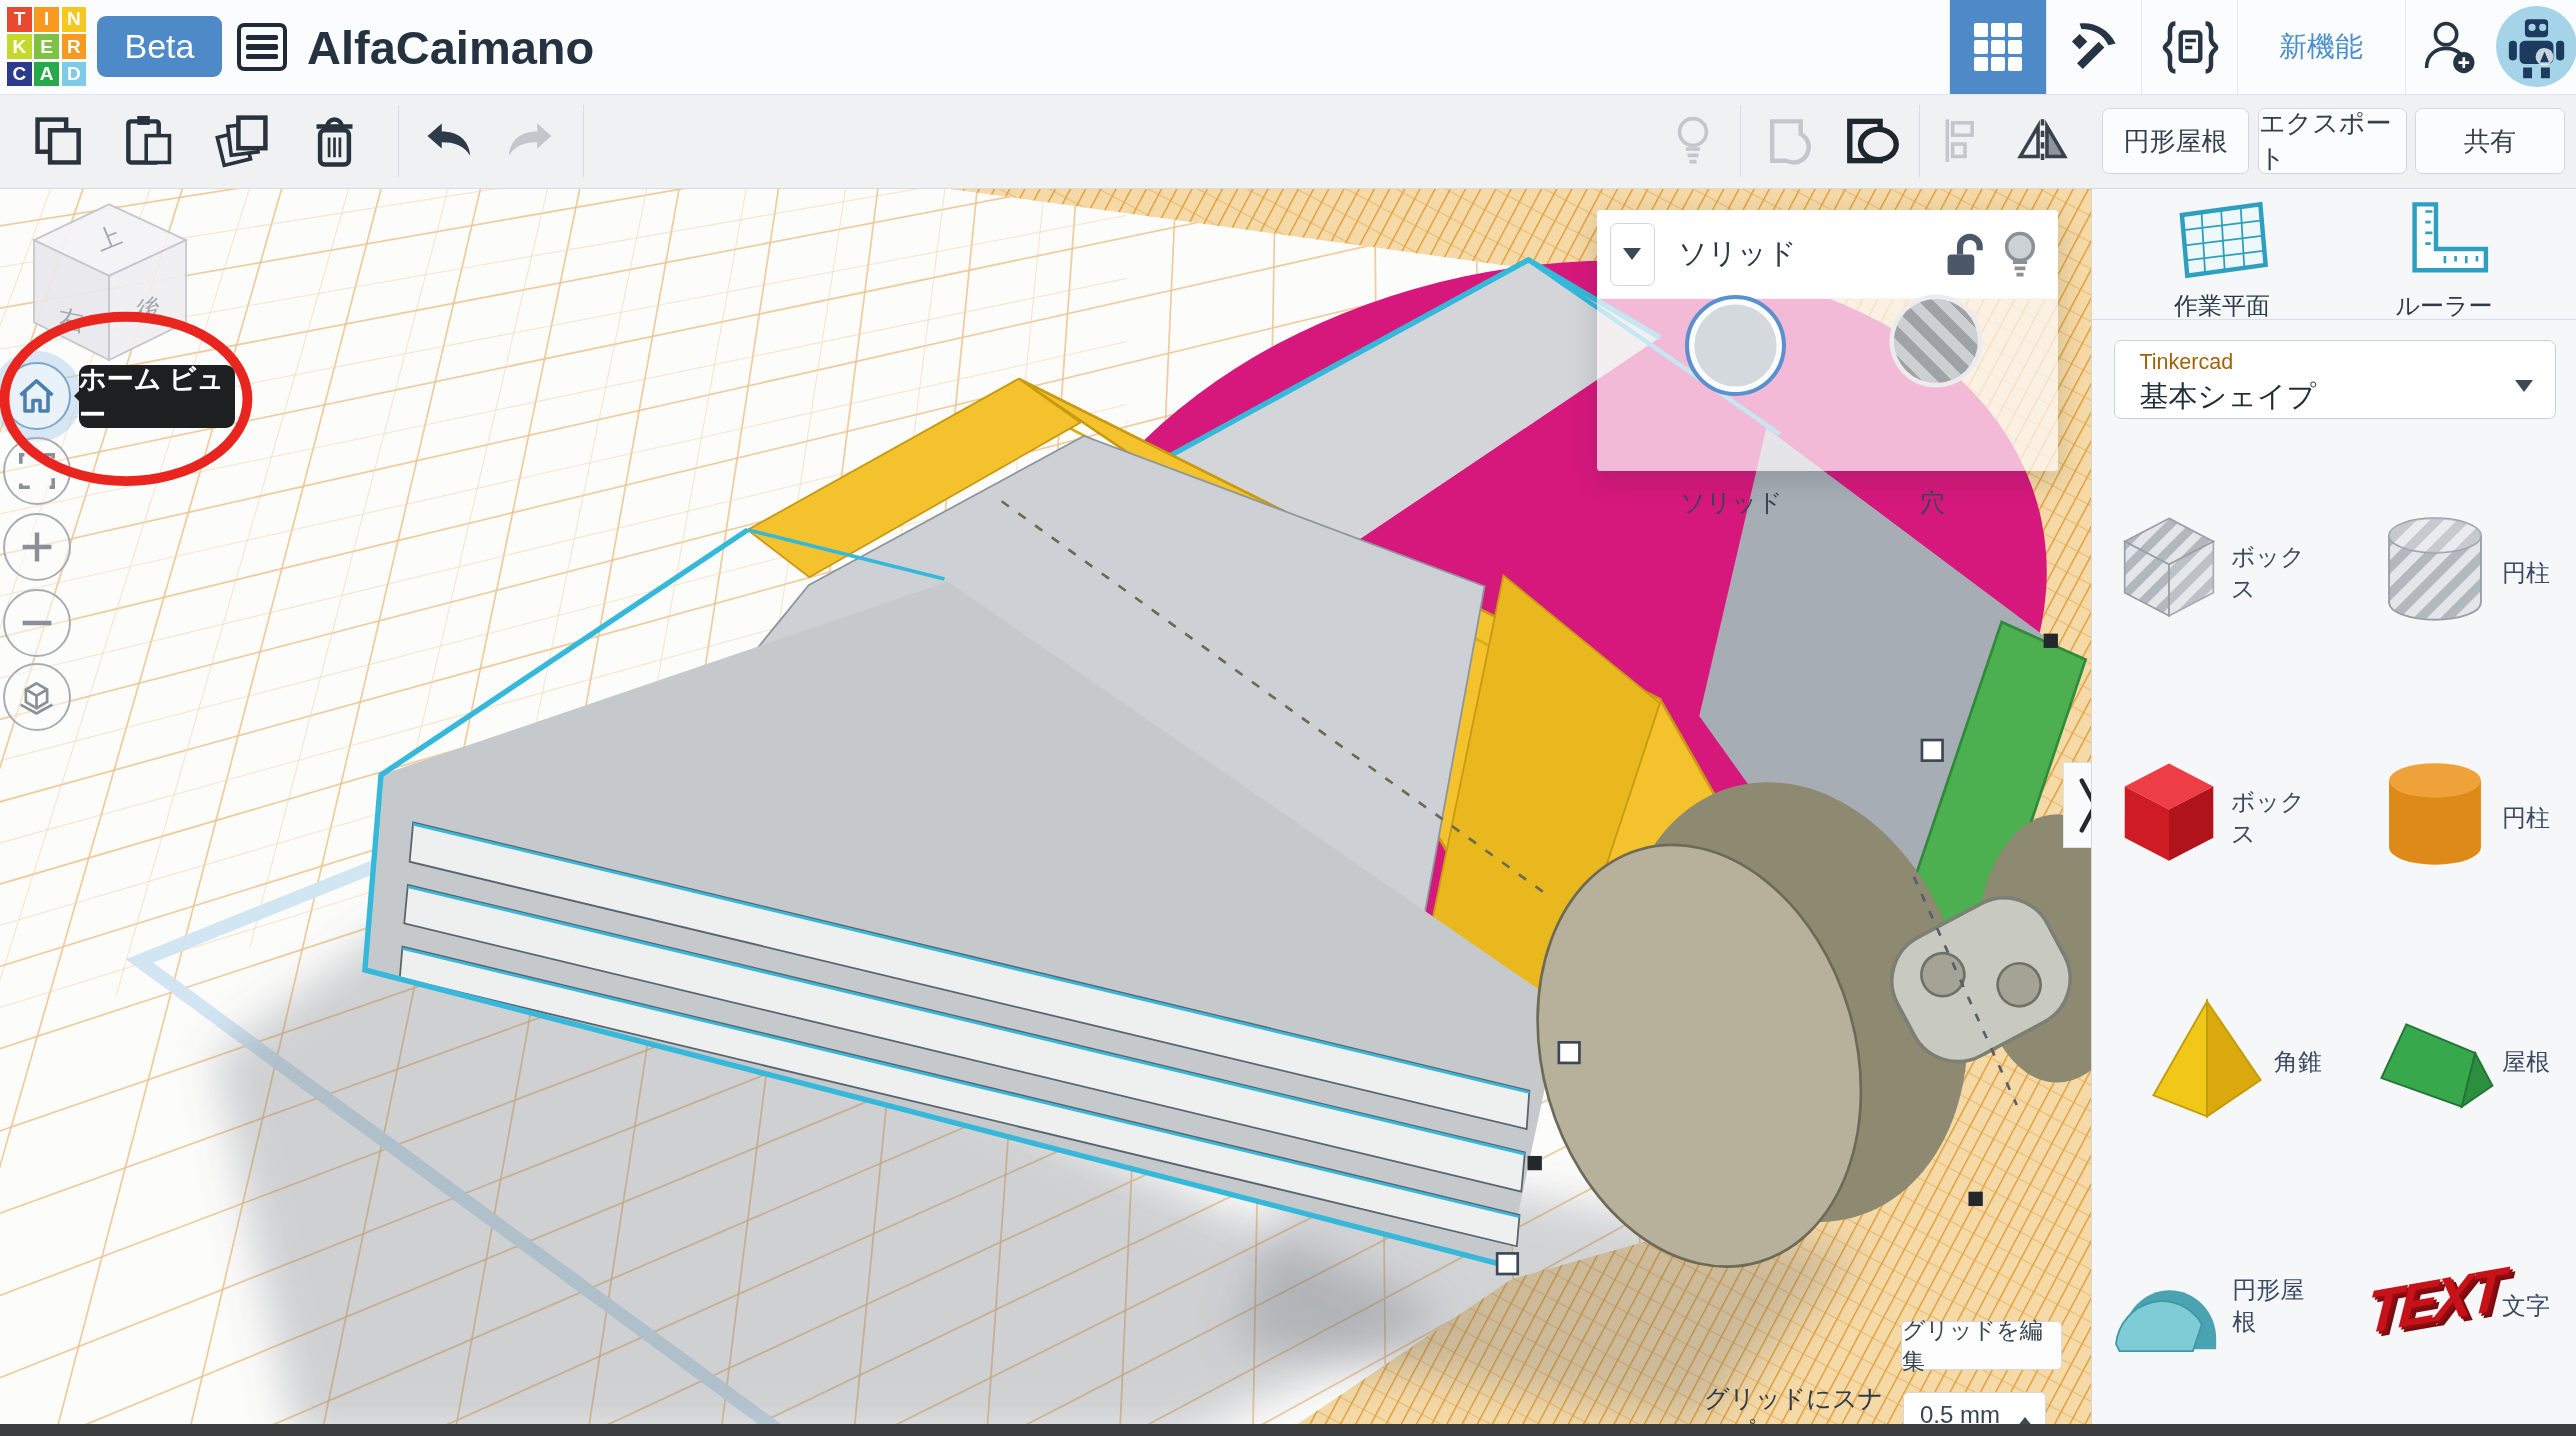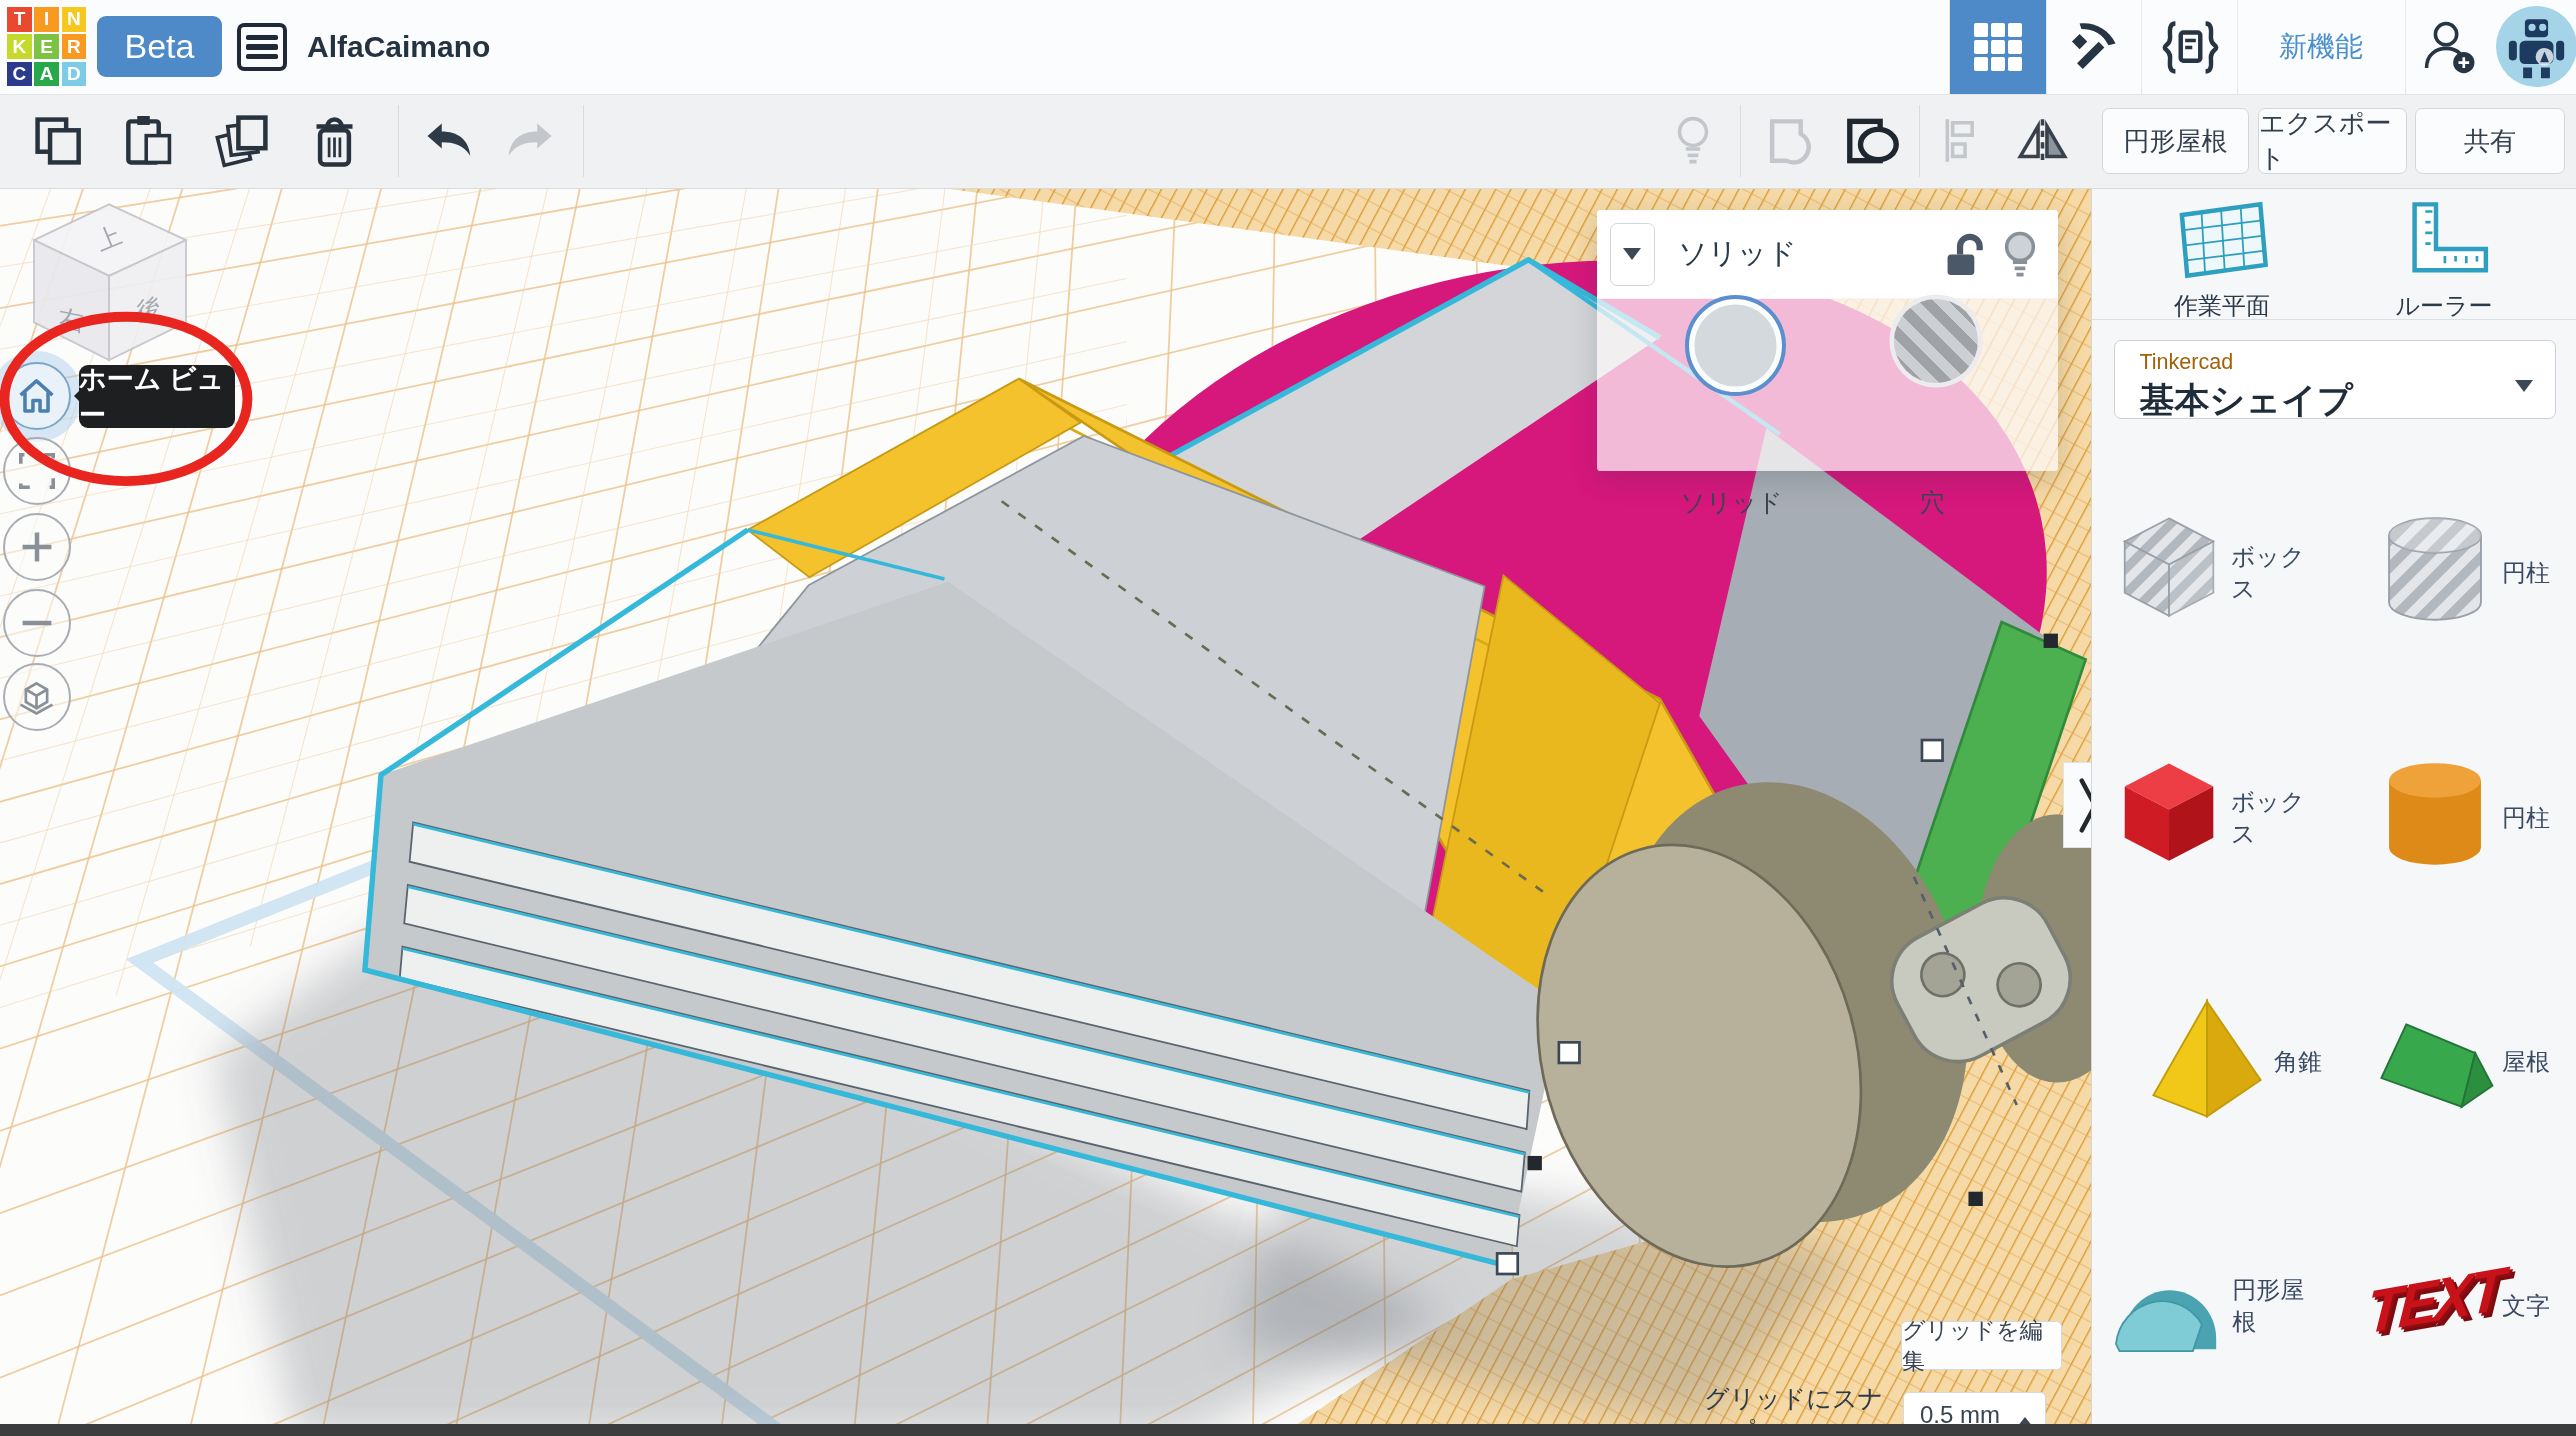--- a/index.html
+++ b/index.html
@@ -12,21 +12,21 @@
   #logo{left:7.2px;top:7.2px;width:79px;height:79px;display:grid;grid-template-columns:repeat(3,1fr);grid-template-rows:repeat(3,1fr);gap:2.7px;}
   #logo span{display:flex;align-items:center;justify-content:center;color:#fff;font-weight:bold;font-size:19px;}
   .lg0{background:#e8492f}.lg1{background:#f79a1f}.lg2{background:#f6c71e}
   .lg3{background:#c5d92d}.lg4{background:#7dc242}.lg5{background:#f79a1f}
   .lg6{background:#2b3a8c}.lg7{background:#27a84a}.lg8{background:#7ecbe8}
   #beta-btn{left:97px;top:16px;width:125px;height:61px;background:#4e89c8;border-radius:9px;color:#fff;
             font-size:34px;display:flex;align-items:center;justify-content:center;}
   #list-icon{left:237px;top:23px;width:50px;height:48px;border:4.5px solid #1f2937;border-radius:7.2px;
              display:flex;flex-direction:column;justify-content:space-evenly;padding:3.6px 5.4px;box-sizing:border-box;}
   #list-icon i{display:block;height:5.4px;background:#1f2937;border-radius:1.8px;}
-  #design-title{left:307px;top:0;height:94px;display:flex;align-items:center;font-size:30px;font-weight:bold;color:#253341;}
+  #design-title{left:307px;top:0;height:94px;display:flex;align-items:center;font-size:47px;font-weight:bold;color:#253341;}
   .topdiv{top:0;width:0.9px;height:94px;background:#e4e7ea;}
   #grid-btn{left:1950px;top:0;width:96px;height:94px;background:#4e89c8;display:flex;align-items:center;justify-content:center;}
   #grid-btn .cell{display:grid;grid-template-columns:repeat(3,13.4px);grid-template-rows:repeat(3,13.4px);gap:3.6px;}
   #grid-btn .cell b{background:#fff;border-radius:1.8px;}
   .top-icon{top:0;width:96px;height:94px;display:flex;align-items:center;justify-content:center;}
   #newfeat{left:2238px;top:0;width:166px;height:94px;display:flex;align-items:center;justify-content:center;
            color:#4a90d0;font-size:28px;}
   #avatar{left:2496px;top:6.3px;width:81px;height:81px;border-radius:50%;background:#a5d4e8;overflow:hidden;
           display:flex;align-items:center;justify-content:center;}
 
@@ -81,21 +81,21 @@
   #collapse-tab{left:2063px;top:762px;width:50px;height:86px;background:#fafbfc;border:0.9px solid #e0e3e6;border-right:none;
         display:flex;align-items:center;justify-content:center;z-index:4;box-sizing:border-box;}
 
   
   #sidebar{left:2091px;top:188px;width:485px;height:1249px;background:#f6f7f8;border-left:0.9px solid #d4d7da;z-index:10;}
   .sb-tool{position:absolute;top:0;width:224px;height:134px;display:flex;flex-direction:column;align-items:center;justify-content:flex-end;}
   .sb-tool .lbl{font-size:24px;color:#2b3a4a;margin-top:9px;}
   #sb-divider{position:absolute;left:0;top:131px;width:485px;height:0.9px;background:#dcdfe2;}
   #lib-select{position:absolute;left:21.5px;top:152px;width:442px;height:79px;background:#fff;border:0.9px solid #ccd0d4;border-radius:7.2px;box-sizing:border-box;}
   #lib-brand{position:absolute;left:25px;top:9px;font-size:21.5px;color:#a16207;}
-  #lib-name{position:absolute;left:25px;top:36px;font-size:35px;font-weight:bold;color:#1f2c3a;}
+  #lib-name{position:absolute;left:25px;top:36px;font-size:29px;font-weight:normal;color:#1f2c3a;}
   #lib-caret{position:absolute;right:21.5px;top:30px;}
   .shape-tile{position:absolute;width:215px;height:224px;display:flex;flex-direction:row;align-items:center;justify-content:flex-end;}
   .shape-tile .lbl{font-size:24px;color:#3a4a63;margin-top:10.7px;}
   #text-glyph{font-size:59px;font-weight:bold;font-style:italic;color:#c8121a;
        text-shadow:2.7px 2.7px 0 #8f0d12,5.4px 5.4px 0 #7a0b0f;transform:rotate(-10deg) skewX(-14deg);letter-spacing:-3.6px;}
 
   #bottom-bar{left:0;top:1424px;width:2576px;height:12.5px;background:#3a3c3e;z-index:30;}
 </style>
 </head>
 <body>

